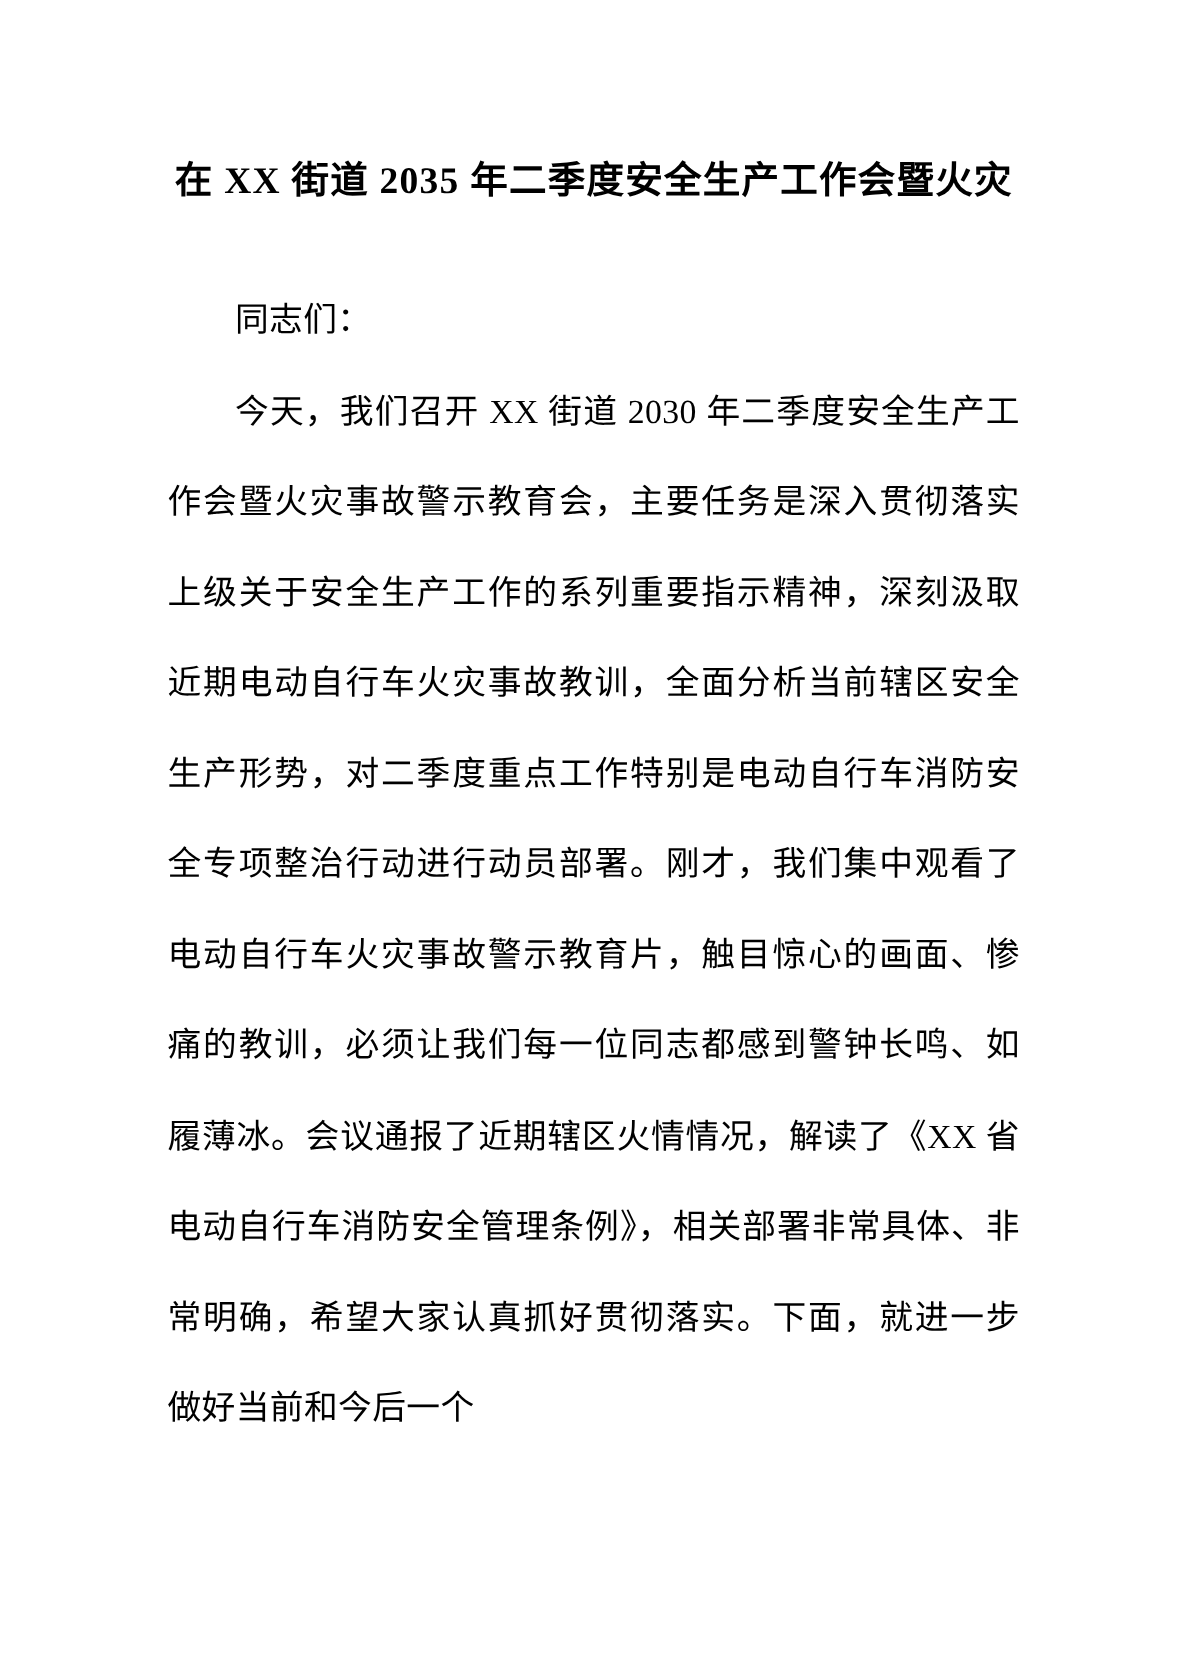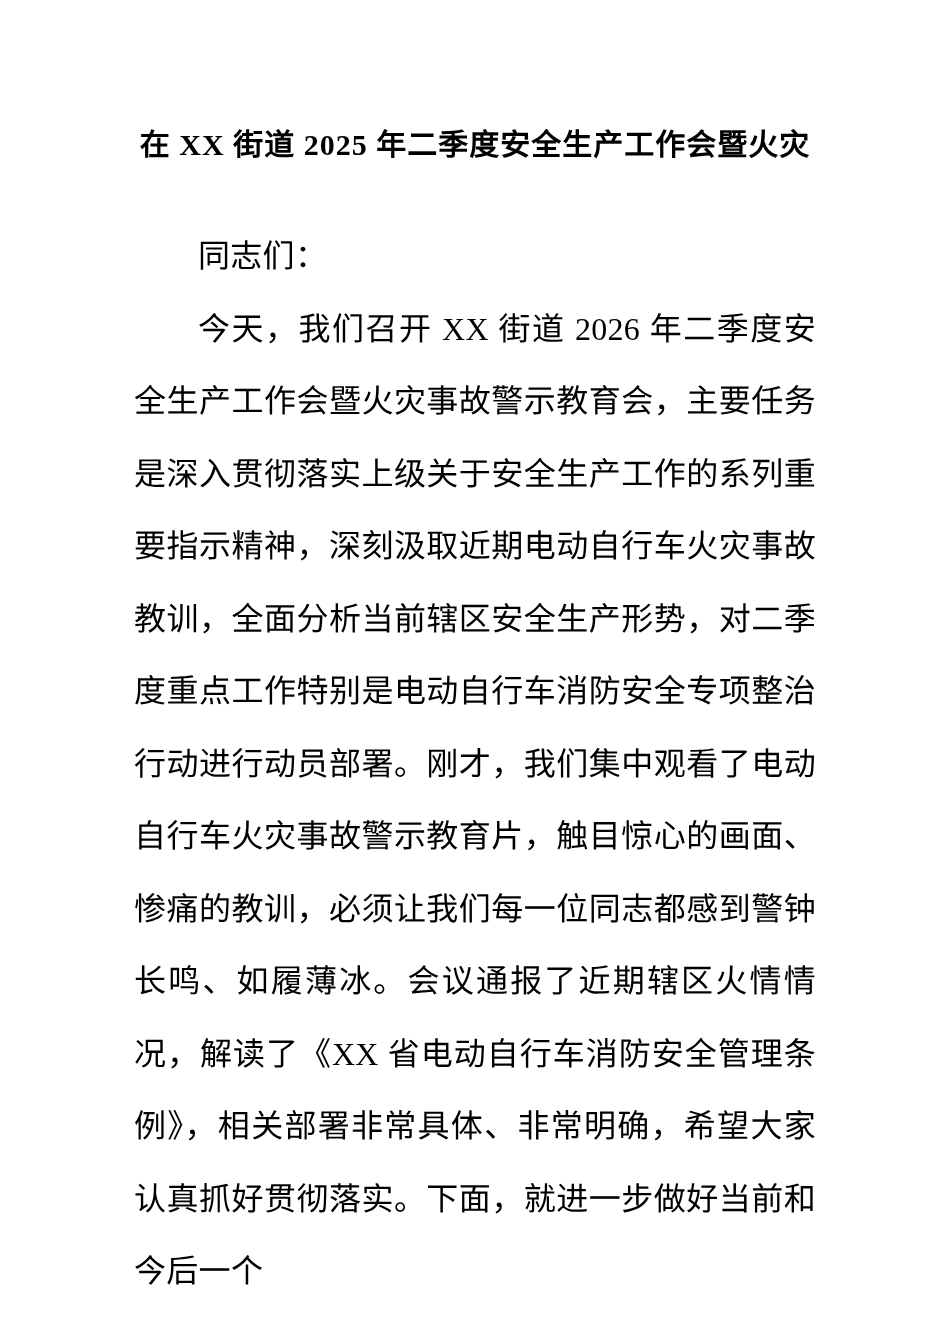--- a/index.html
+++ b/index.html
@@ -27,38 +27,38 @@
     line-height: 72px;
     text-align: center;
     letter-spacing: 1px;
   }
   .title-line {
     display: block;
     white-space: nowrap;
   }
   .doc-body {
     margin-top: 39px;
-    font-size: 32px;
+    font-size: 27px;
     line-height: 72.5px;
     text-align: justify;
     text-justify: inter-character;
     letter-spacing: 0.3px;
   }
   .para {
     margin: 0;
     padding: 0;
     text-indent: 2em;
     word-break: break-all;
   }
 </style>
 </head>
 <body>
 
 <div class="page">
   <h1 class="doc-title">
-    <span class="title-line">在 XX 街道 2025 年二季度安全生产工作会暨火灾</span>
+    <span class="title-line">在 XX 街道 2035 年二季度安全生产工作会暨火灾</span>
   </h1>
 
   <div class="doc-body">
     <p class="para">同志们：</p>
-    <p class="para">今天，我们召开 XX 街道 2026 年二季度安全生产工作会暨火灾事故警示教育会，主要任务是深入贯彻落实上级关于安全生产工作的系列重要指示精神，深刻汲取近期电动自行车火灾事故教训，全面分析当前辖区安全生产形势，对二季度重点工作特别是电动自行车消防安全专项整治行动进行动员部署。刚才，我们集中观看了电动自行车火灾事故警示教育片，触目惊心的画面、惨痛的教训，必须让我们每一位同志都感到警钟长鸣、如履薄冰。会议通报了近期辖区火情情况，解读了《XX 省电动自行车消防安全管理条例》，相关部署非常具体、非常明确，希望大家认真抓好贯彻落实。下面，就进一步做好当前和今后一个</p>
+    <p class="para">今天，我们召开 XX 街道 2030 年二季度安全生产工作会暨火灾事故警示教育会，主要任务是深入贯彻落实上级关于安全生产工作的系列重要指示精神，深刻汲取近期电动自行车火灾事故教训，全面分析当前辖区安全生产形势，对二季度重点工作特别是电动自行车消防安全专项整治行动进行动员部署。刚才，我们集中观看了电动自行车火灾事故警示教育片，触目惊心的画面、惨痛的教训，必须让我们每一位同志都感到警钟长鸣、如履薄冰。会议通报了近期辖区火情情况，解读了《XX 省电动自行车消防安全管理条例》，相关部署非常具体、非常明确，希望大家认真抓好贯彻落实。下面，就进一步做好当前和今后一个</p>
   </div>
 </div>
 
 </body></html>

